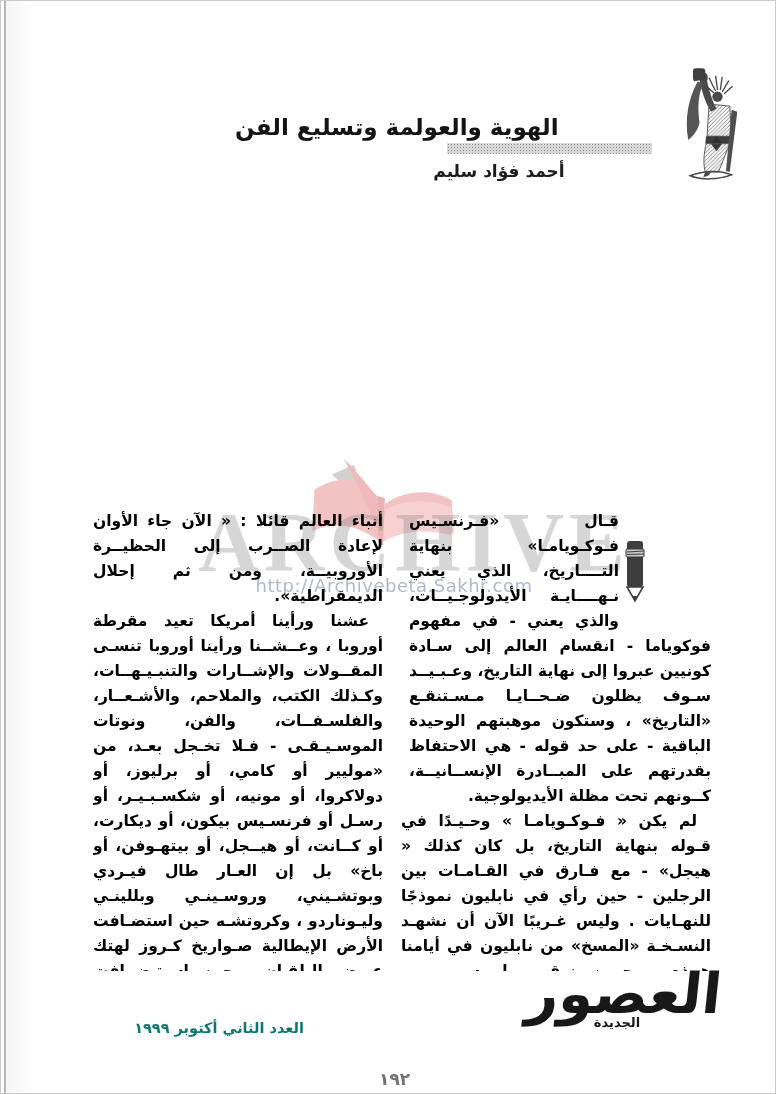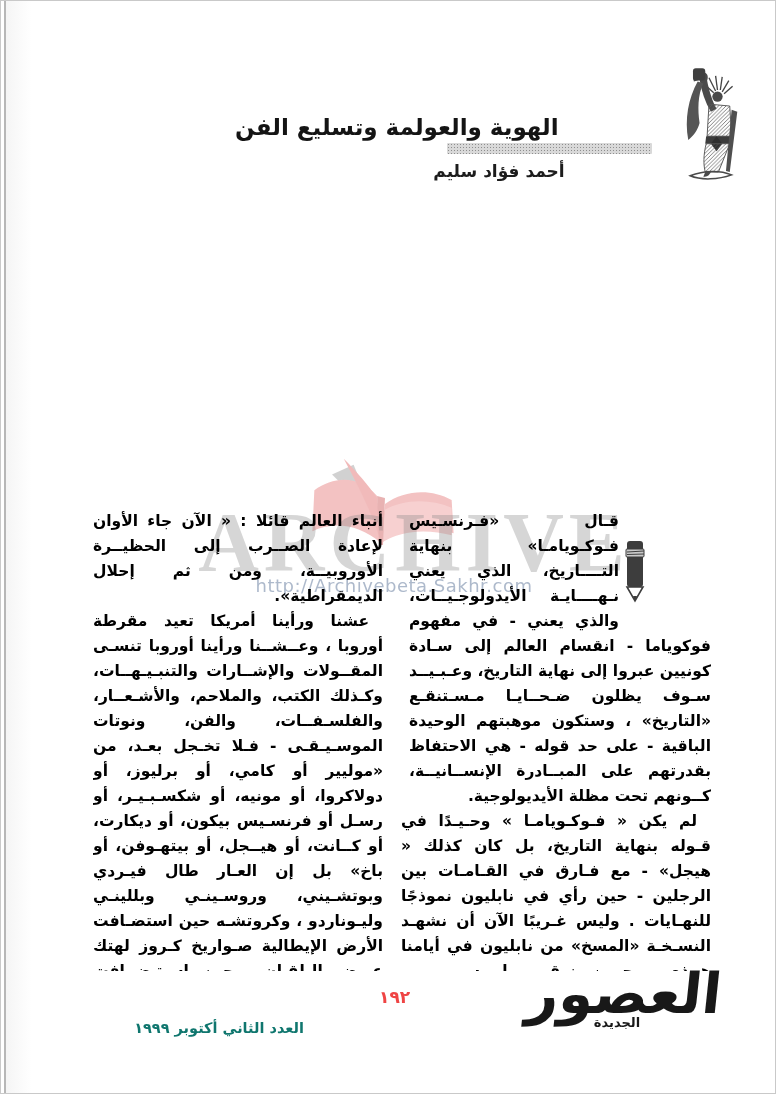--- a/index.html
+++ b/index.html
@@ -89,22 +89,22 @@
     direction:rtl;text-align:center;color:#181818;
   }
   .magazine-logo .big{
     font-size:56px;font-weight:900;line-height:1.1;
     transform:skewX(-6deg);display:inline-block;letter-spacing:-1px;
   }
   .magazine-logo .small{
     font-size:13px;font-weight:900;margin-top:-10px;margin-right:38px;
   }
   .page-number{
-    position:absolute;left:378px;top:986px;
-    font-size:17px;font-weight:bold;color:#ef4444;direction:rtl;
+    position:absolute;left:378px;top:1068px;
+    font-size:17px;font-weight:bold;color:#737373;direction:rtl;
   }
   .issue-info{
     position:absolute;left:133px;top:1019px;width:170px;
     font-size:14.5px;font-weight:bold;color:#0f766e;direction:rtl;text-align:center;
   }
 </style>
 </head>
 <body>
 
 <div class="page">

